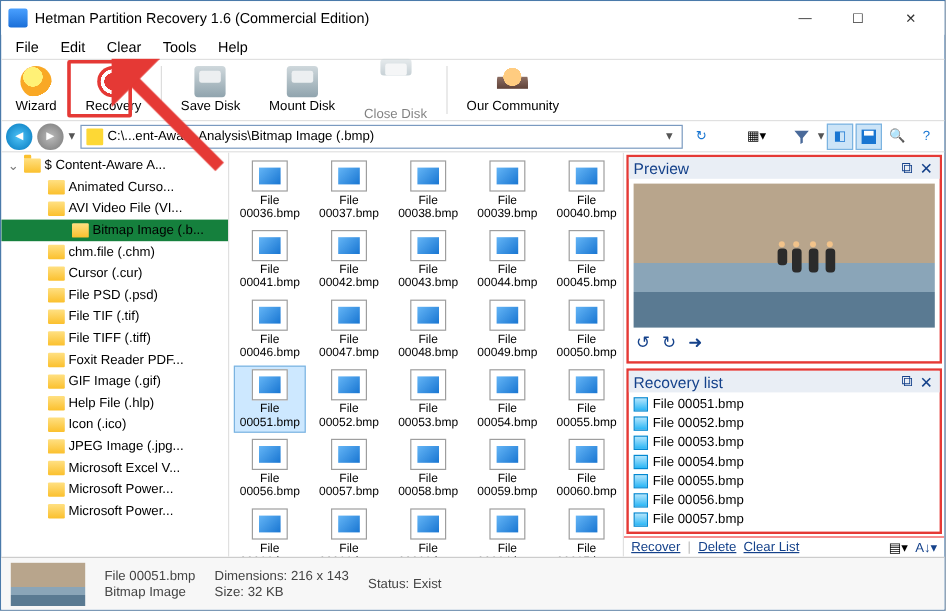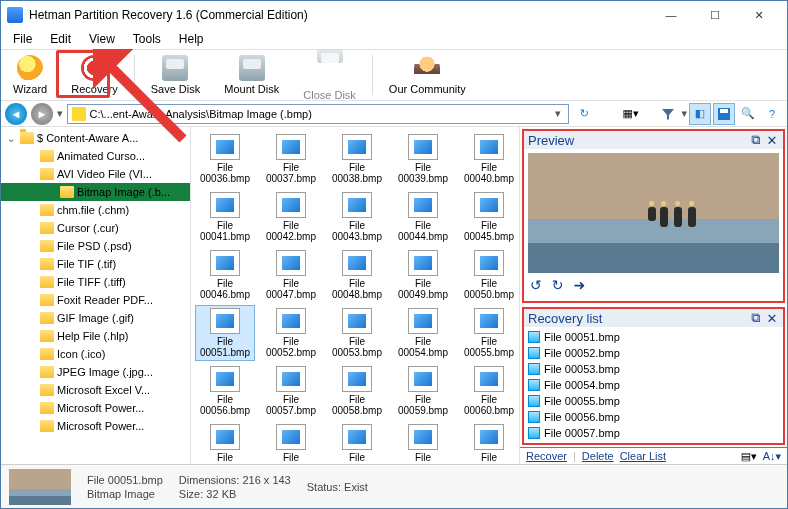--- a/index.html
+++ b/index.html
@@ -86,21 +86,21 @@
     <div class="winbtns">
       <div class="winbtn">—</div>
       <div class="winbtn">☐</div>
       <div class="winbtn close">✕</div>
     </div>
   </div>
 
   <div class="menubar">
     <div class="menuitem">File</div>
     <div class="menuitem">Edit</div>
-    <div class="menuitem">View</div>
+    <div class="menuitem">Clear</div>
     <div class="menuitem">Tools</div>
     <div class="menuitem">Help</div>
   </div>
 
   <div class="toolbar">
     <div class="tbtn">
       <div class="ticon i-wizard"></div>
       <span>Wizard</span>
     </div>
     <div class="tbtn" style="position:relative">

